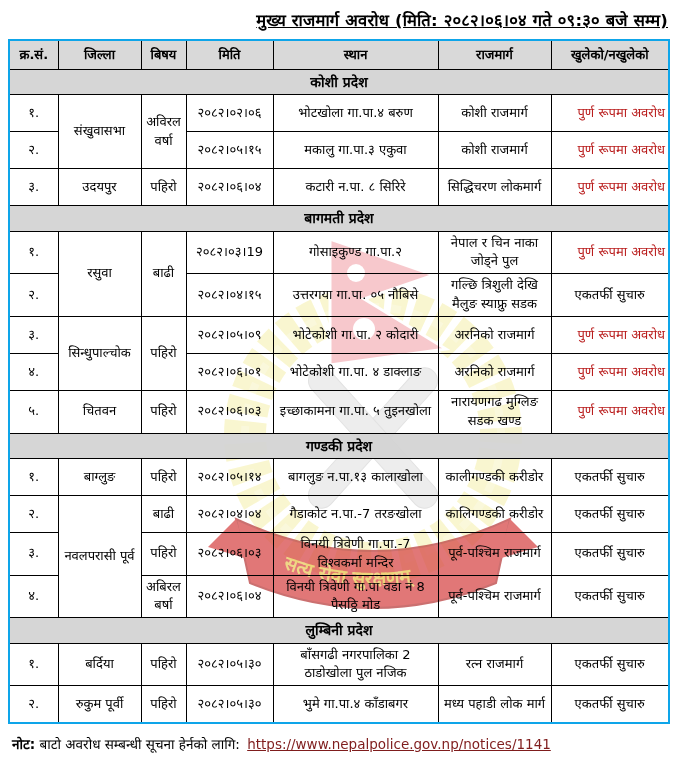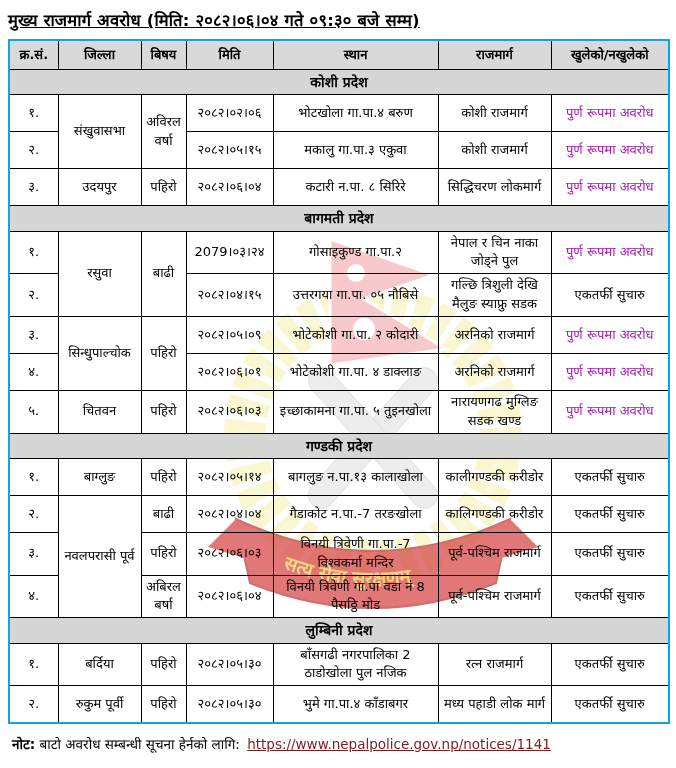--- a/index.html
+++ b/index.html
@@ -1,26 +1,26 @@
 <!DOCTYPE html>
 <html><head>
 <meta charset="utf-8">
 <style>
   html,body{margin:0;padding:0;background:#ffffff;}
   body{width:676px;height:768px;overflow:hidden;font-family:"DejaVu Sans","Liberation Sans",sans-serif;color:#000;}
   .page{position:relative;width:660px;padding:6px 8px 0 8px;}
-  .title{text-align:left;font-weight:bold;font-size:16.5px;text-decoration:underline;margin:2px 0 8px 0;letter-spacing:.2px;}
+  .title{text-align:right;font-weight:bold;font-size:16.5px;text-decoration:underline;margin:2px 0 8px 0;letter-spacing:.2px;}
   .table-wrap{position:relative;}
   .watermark{position:absolute;left:170px;top:148px;z-index:0;pointer-events:none;}
   table{border-collapse:collapse;width:660px;table-layout:fixed;position:relative;z-index:1;background:transparent;}
   th,td{border:1px solid #000;text-align:center;vertical-align:middle;padding:2px 3px;font-size:13px;line-height:1.45;word-wrap:break-word;}
   thead th{background:rgba(215,215,215,.95);font-weight:bold;height:24px;font-size:13px;}
   tr.sec td{background:rgba(211,211,211,.92);font-weight:bold;height:20px;font-size:14px;}
   tbody tr.row{height:37px;}
-  td.blocked{color:#a21caf;}
+  td.blocked{color:#b91c1c;text-align:right;}
   table{border:2px solid #0ea5e9;}
   .note{margin-top:11px;font-size:13.5px;padding-left:4px;}
   .note-label{font-weight:bold;text-align:right;}
   .note-link{color:#7f1d1d;text-decoration:underline;margin-left:3px;cursor:pointer;}
 </style>
 </head>
 <body>
 
 <div class="page">
 
@@ -107,21 +107,21 @@
             <td>सिद्धिचरण लोकमार्ग</td>
             <td class="blocked">पुर्ण रूपमा अवरोध</td>
           </tr>
           <tr class="sec">
             <td colspan="7">बागमती प्रदेश</td>
           </tr>
           <tr class="row">
             <td>१.</td>
             <td rowspan="2">रसुवा</td>
             <td rowspan="2">बाढी</td>
-            <td>2079।०३।२४</td>
+            <td>२०८२।०३।19</td>
             <td>गोसाइकुण्ड गा.पा.२</td>
             <td>नेपाल र चिन नाका जोड्ने पुल</td>
             <td class="blocked">पुर्ण रूपमा अवरोध</td>
           </tr>
           <tr class="row">
             <td>२.</td>
             <td>२०८२।०४।१५</td>
             <td>उत्तरगया गा.पा. ०५ नौबिसे</td>
             <td>गल्छि त्रिशुली देखि मैलुङ स्याफ्रु सडक</td>
             <td>एकतर्फी सुचारु</td>

